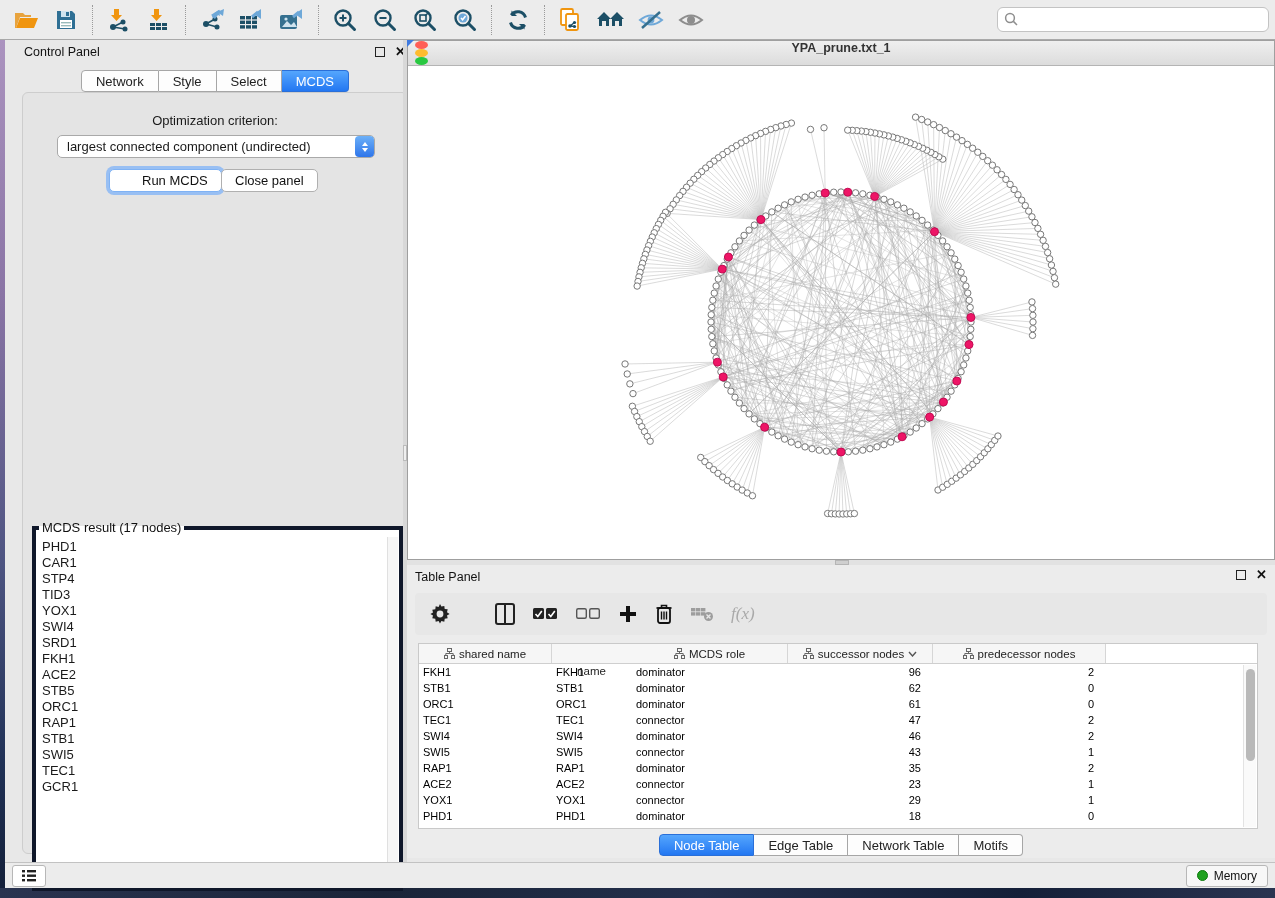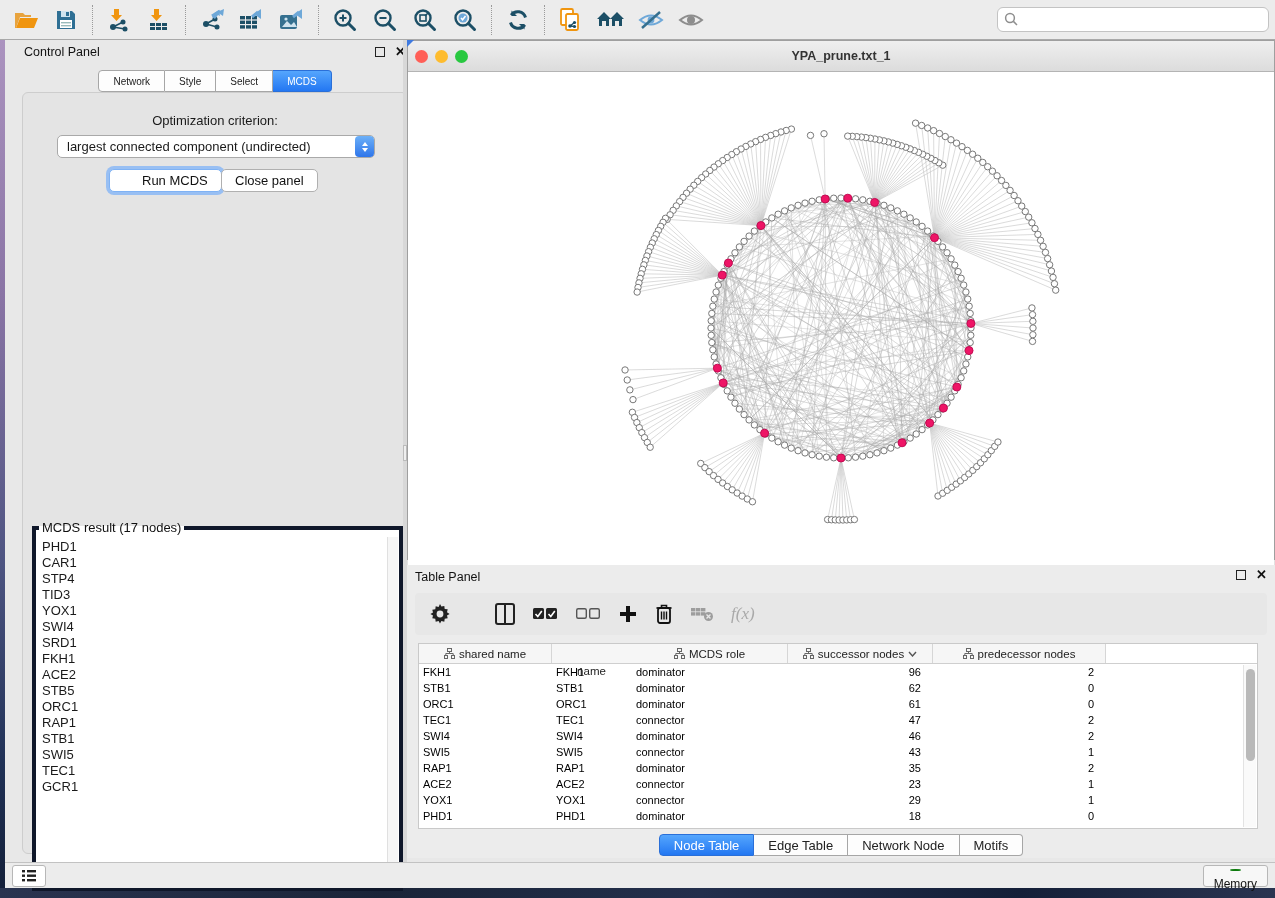--- a/index.html
+++ b/index.html
@@ -28,21 +28,21 @@
     background:linear-gradient(90deg,#2a3450,#1a2438 30%,#232f4c 55%,#141f38 80%,#2a3450); }
 
   
   #control-panel { left:16px; top:40px; width:398px; height:822px; }
   .panel-header { height:24px; display:flex; align-items:center; padding:0 8px; font-size:12.5px; color:#111; }
   .panel-header .sp { flex:1; }
   .float-ic { width:10px; height:10px; border:1.6px solid #222; display:inline-block; margin-right:10px; }
   .close-ic { font-size:13px; font-weight:bold; color:#111; line-height:10px; }
   #cp-tabs { position:absolute; left:0; top:30px; width:100%; display:flex; justify-content:center; }
   .seg-tab { height:22px; padding:0 14px; background:#fdfdfd; border:1px solid #a6a6a6; border-left-width:0;
-    font-size:10px; display:flex; align-items:center; color:#222; }
+    font-size:13px; display:flex; align-items:center; color:#222; }
   .seg-tab:first-child { border-left-width:1px; border-radius:4px 0 0 4px; }
   .seg-tab:last-child { border-radius:0 4px 4px 0; }
   .seg-tab.active { background:linear-gradient(#55a6fd,#2377f2); color:#fff; border-color:#2a6fd8; }
   #cp-card { position:absolute; left:6px; top:52px; width:386px; height:762px; background:#e4e4e4;
     border:1px solid #cdcdcd; border-radius:6px; }
   #opt-label { position:absolute; left:0; top:20px; width:100%; text-align:center; font-size:13px; }
   #opt-select { position:absolute; left:34px; top:42px; width:318px; height:23px; background:#fff;
     border:1px solid #a9a9a9; border-radius:5px; display:flex; align-items:center; padding:0 0 0 9px; font-size:13px; }
   #opt-select .stepper { margin-left:auto; width:19px; height:21px; border-radius:4px;
     background:linear-gradient(#6cb0f8,#2e75ea); display:flex; flex-direction:column; align-items:center; justify-content:center; color:#fff; }
@@ -61,22 +61,22 @@
   #mcds-scroll { position:absolute; right:1px; top:2px; width:11px; bottom:1px; background:#f6f6f6; border-left:1px solid #e0e0e0; }
 
   
   #v-splitter { left:403px; top:40px; width:4px; height:822px; background:#d8d8d8; }
   #v-splitter .handle { position:absolute; left:0; top:405px; width:4px; height:16px; background:#efefef; border:1px solid #bbb; }
   #h-splitter { left:407px; top:560px; width:868px; height:5px; background:#e2e2e2; }
   #h-splitter .handle { position:absolute; left:428px; top:0; width:14px; height:5px; background:#cfcfcf; border:1px solid #b5b5b5; }
 
   
   #network-window { left:407px; top:40px; width:868px; height:520px; border:1px solid #9f9f9f; background:#fff; }
-  #net-titlebar { height:31px; background:linear-gradient(#efefef,#dcdcdc); border-bottom:1px solid #b4b4b4;
-    display:flex; align-items:center; position:relative; }
+  #net-titlebar { height:25px; background:linear-gradient(#efefef,#dcdcdc); border-bottom:1px solid #b4b4b4;
+    display:flex; align-items:flex-start; position:relative;flex-direction:column; }
   .tl { width:13px; height:13px; border-radius:50%; margin-left:7px; }
   #net-title { position:absolute; left:0; width:100%; text-align:center; font-size:12.5px; font-weight:700; color:#333; }
   #net-corner { position:absolute; left:-1px; top:-1px; width:7px; height:7px; background:#3f7ae0; clip-path:polygon(0 0,100% 0,0 100%); }
   #net-canvas { width:866px; height:493px; background:#fff; }
 
   
   #table-panel { left:407px; top:565px; width:868px; height:293px; background:#ececec; }
   #tp-toolbar { position:absolute; left:8px; top:28px; width:852px; height:42px; background:#e7e7e7;
     border-radius:4px; display:flex; align-items:center; padding:0 14px; }
   .tp-ic { display:flex; align-items:center; justify-content:center; height:30px; }
@@ -93,21 +93,21 @@
   #tp-tabs { position:absolute; left:0; top:269px; width:100%; display:flex; justify-content:center; }
   #tp-tabs .seg-tab { font-size:13px; }
   .tp-head-icons { position:absolute; right:8px; top:5px; display:flex; align-items:center; }
 
   
   #status-bar { left:5px; top:862px; width:1270px; height:26px; background:#ececec; border-top:1px solid #c2c2c2;
     display:flex; align-items:center; padding:0 7px; }
   #status-menu-btn { width:34px; height:22px; background:#fff; border:1px solid #b7b7b7; border-radius:3px;
     display:flex; align-items:center; justify-content:center; }
   #memory-btn { margin-left:auto; height:22px; padding:3px 10px; background:#f7f7f7; border:1px solid #b7b7b7;
-    border-radius:3px; display:flex; align-items:center; gap:6px; font-size:12px; color:#111;flex-direction:column; }
+    border-radius:3px; display:flex; align-items:center; gap:6px; font-size:12px; color:#111; }
   #memory-dot { width:11px; height:11px; border-radius:50%; background:#1ea11e; border:1px solid #0d7a0d; }
 </style>
 </head>
 <body>
 
 <div id="main-toolbar" class="abs">
     <div class="tb-btn">
       <span style="display:flex">
         <svg width="26" height="22" viewBox="0 0 26 22">
           <path d="M2 4h8l2 2h6v2H7L3 19H2z" fill="#e8a33d"></path>
@@ -1359,21 +1359,21 @@
           <div class="cell num" style="width: 173px;">0</div>
         </div>
       </div>
     <div id="tbl-scroll">
         <div id="tbl-thumb"></div>
       </div>
   </div>
   <div id="tp-tabs">
       <div class="seg-tab active">Node Table</div>
       <div class="seg-tab">Edge Table</div>
-      <div class="seg-tab">Network Node</div>
+      <div class="seg-tab">Network Table</div>
       <div class="seg-tab">Motifs</div>
     </div>
 </div>
 
 <div id="status-bar" class="abs">
   <div id="status-menu-btn">
     <svg width="16" height="14" viewBox="0 0 16 14">
       <rect x="1" y="1" width="3" height="2.4" fill="#222"></rect>
         <rect x="6" y="1" width="9" height="2.4" fill="#222"></rect>
       <rect x="1" y="5.5" width="3" height="2.4" fill="#222"></rect>

